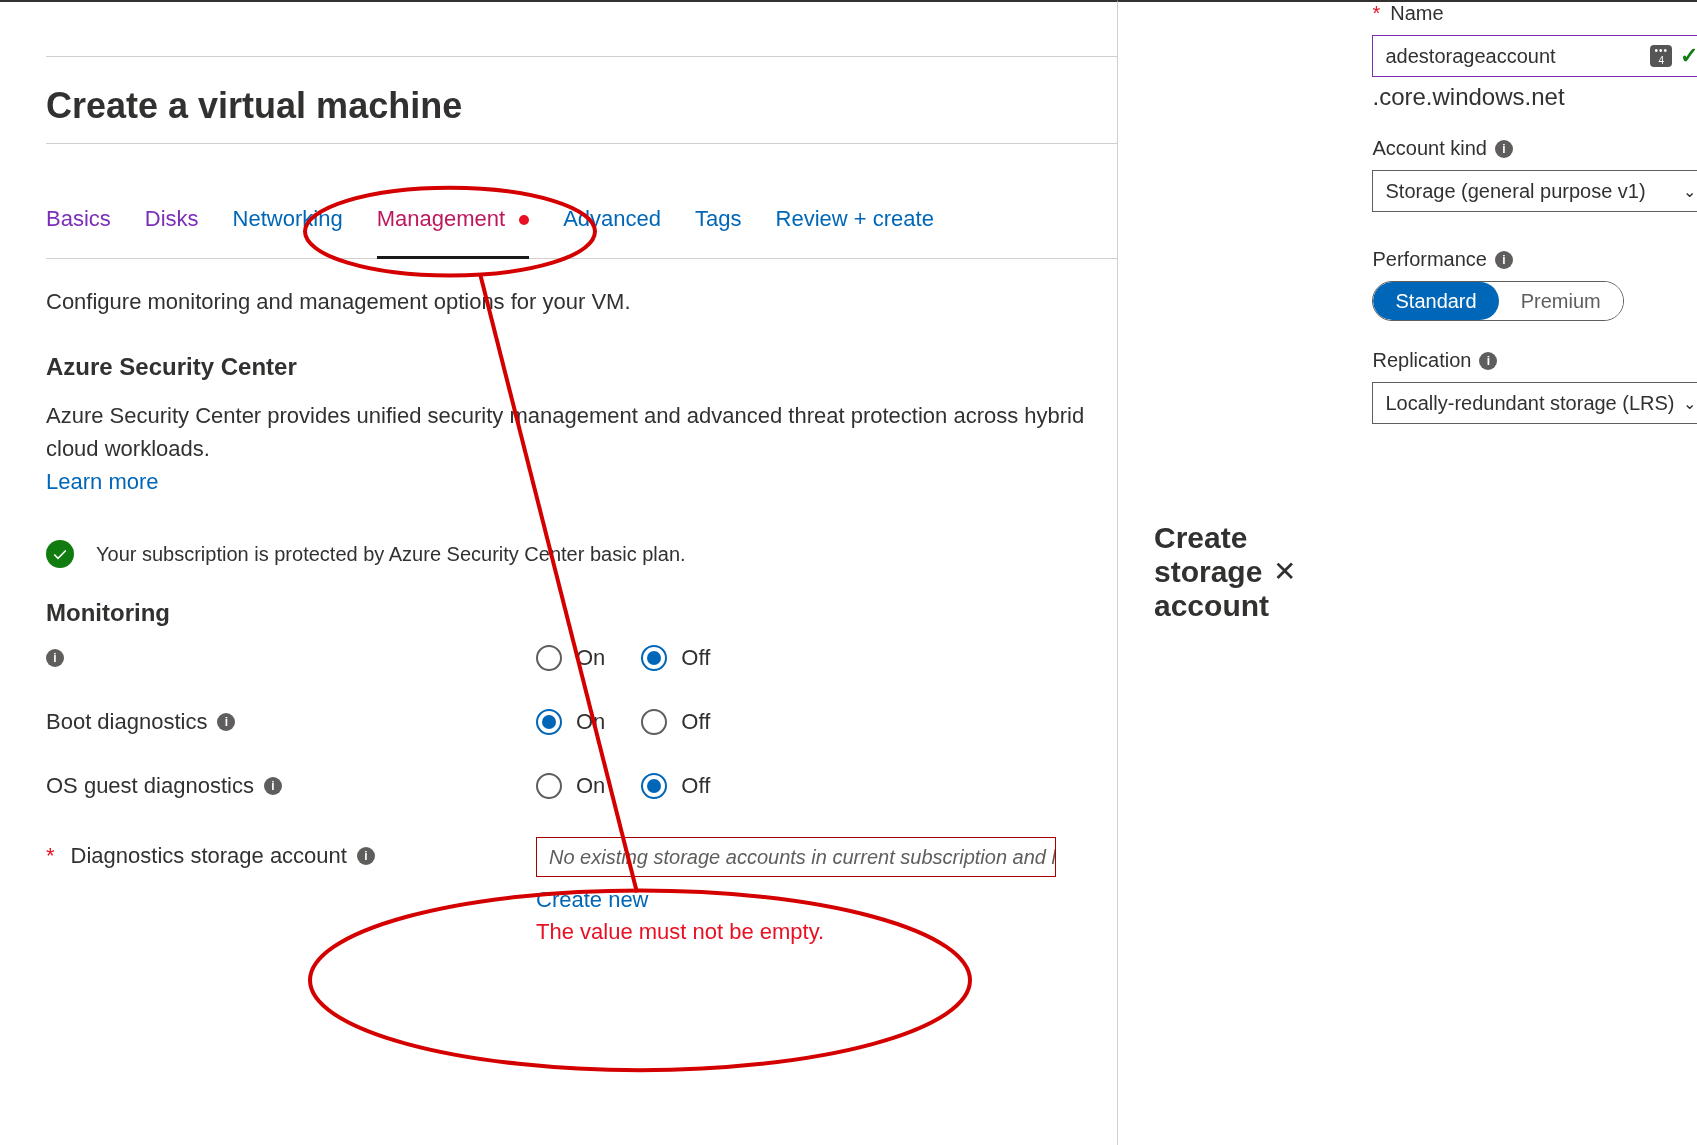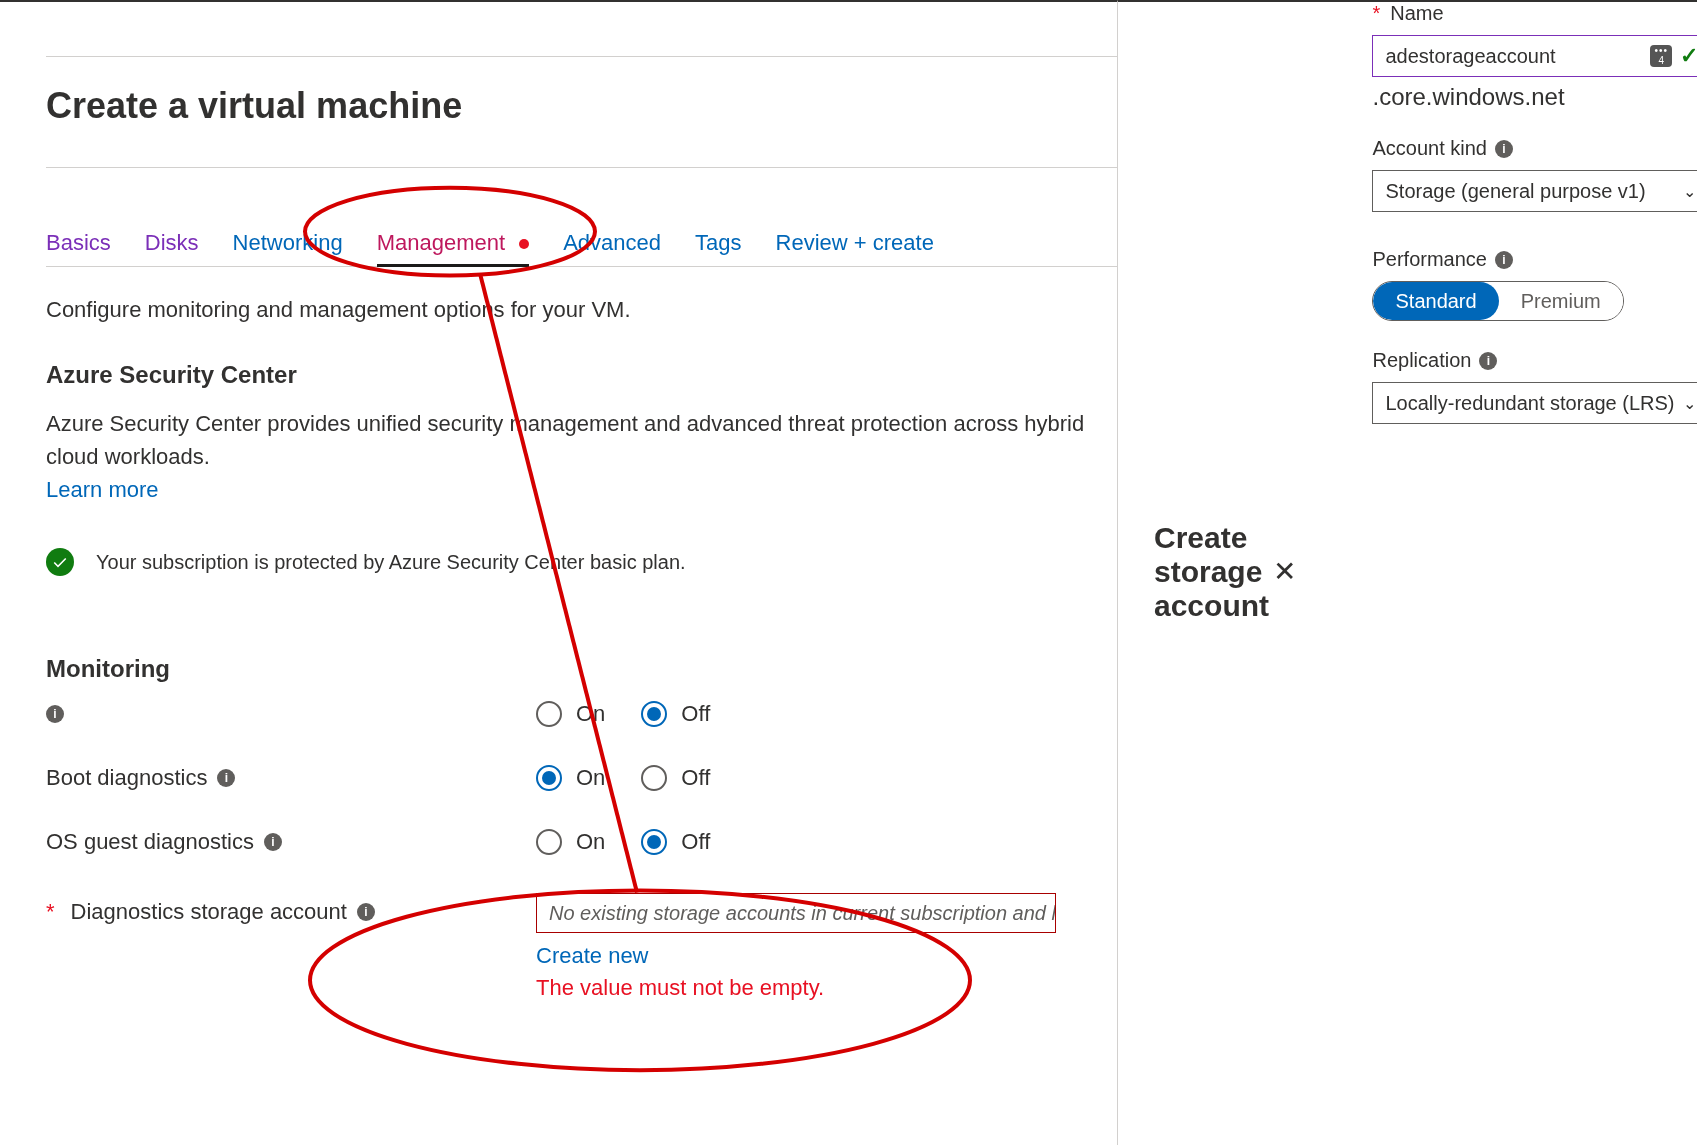--- a/index.html
+++ b/index.html
@@ -1,32 +1,32 @@
 <!DOCTYPE html>
 <html><head>
 <meta charset="utf-8">
 <style>
   * { box-sizing: border-box; margin: 0; padding: 0; }
   html, body { width: 100%; height: 100%; font-family: "Segoe UI", Arial, sans-serif; font-size: 20px; color: #323130; background: #ffffff; }
   .page { display: flex; width: 1697px; height: 1145px; position: relative; overflow: hidden; }
   .main { flex: 1 1 auto; padding: 0 0 0 46px; border-top: 2px solid #323130; position: relative; }
   .hline { border-top: 1px solid #d2d0ce; margin-right: 0; }
   .hline-top { margin-top: 54px; }
-  h1.page-title { font-size: 36px; font-weight: 600; margin-top: 28px; margin-bottom: 40px; }
+  h1.page-title { font-size: 36px; font-weight: 600; margin-top: 28px; margin-bottom: 16px; }
   .tabs { display: flex; gap: 34px; font-size: 22px; margin-top: 62px; }
-  .tab { color: #0067b8; cursor: pointer; padding-bottom: 8px; }
+  .tab { color: #0067b8; cursor: pointer; padding-bottom: 24px; }
   .tab.visited { color: #7b2fb8; }
   .tab.active { color: #be185d; border-bottom: 3px solid #1b1a19; }
   .tab .dot { display: inline-block; width: 10px; height: 10px; border-radius: 50%; background: #e81123; margin-left: 8px; vertical-align: middle; }
   .tabs-underline { border-top: 1px solid #d2d0ce; margin-top: -1px; margin-right: 0; }
   .desc { font-size: 22px; margin-top: 30px; margin-bottom: 38px; color: #323130; }
   h2.section { font-size: 24px; font-weight: 600; margin-top: 12px; margin-bottom: 18px; }
   .para { font-size: 22px; line-height: 1.5; }
   a.link { color: #0067b8; text-decoration: none; cursor: pointer; }
-  .status-row { display: flex; align-items: center; gap: 22px; margin-top: 42px; margin-bottom: 79px; }
+  .status-row { display: flex; align-items: center; gap: 22px; margin-top: 42px; margin-bottom: 31px; }
   .check-icon { width: 28px; height: 28px; border-radius: 50%; background: #107c10; display: flex; align-items: center; justify-content: center; flex-shrink:0; }
   .check-icon svg { width: 16px; height: 16px; fill: #fff; }
   .field-row { display: flex; align-items: center; margin-bottom: 38px; }
   .field-label { width: 490px; font-size: 22px; display: flex; align-items: center; gap: 10px;}
   .info-icon { width: 18px; height: 18px; border-radius: 50%; background: #605e5c; color: #fff; font-size: 12px; font-weight: bold; display: inline-flex; align-items: center; justify-content: center; cursor: pointer; }
   .radio-group { display: flex; align-items: center; gap: 14px; }
   .radio { width: 26px; height: 26px; border-radius: 50%; border: 2px solid #605e5c; display: inline-flex; align-items: center; justify-content: center; cursor: pointer; }
   .radio.selected::after { content: ""; width: 14px; height: 14px; border-radius: 50%; background: #0067b8; }
   .radio.selected { border-color: #0067b8; }
   .radio-label { font-size: 22px; margin-right: 22px; }

